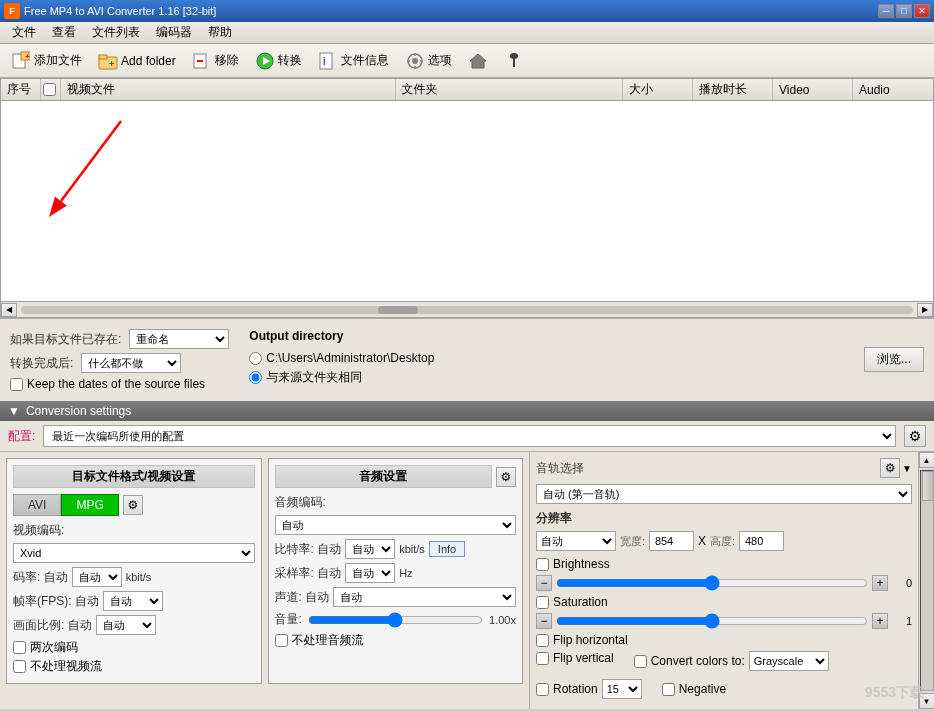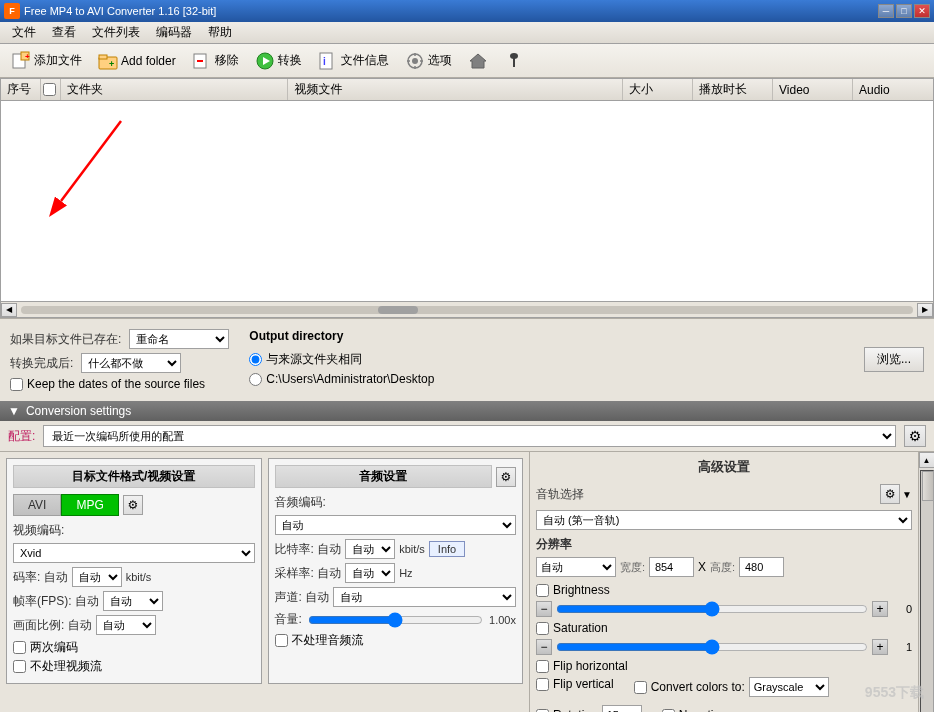--- a/index.html
+++ b/index.html
@@ -235,22 +235,22 @@
     </div>
   </div>
 </div>
 
 <div class="file-list-area">
   <div class="file-list-header">
     <div class="file-col file-col-num">序号</div>
     <div class="file-col file-col-check">
       <input type="checkbox" style="margin: 0px;">
     </div>
+    <div class="file-col file-col-video">视频文件</div>
     <div class="file-col file-col-folder">文件夹</div>
-    <div class="file-col file-col-video">视频文件</div>
     <div class="file-col file-col-size">大小</div>
     <div class="file-col file-col-duration">播放时长</div>
     <div class="file-col file-col-vcol">Video</div>
     <div class="file-col file-col-audio">Audio</div>
   </div>
   <div class="file-list-body" style="position: relative;">
 
     <svg class="red-arrow" width="200" height="200" style="position:absolute; top:0; left:40px; pointer-events:none; z-index:10;">
       <defs>
         <marker id="arrowhead" markerWidth="8" markerHeight="6" refX="0" refY="3" orient="auto">
@@ -285,26 +285,26 @@
         </select>
       </div>
       <div class="keep-dates">
         <input type="checkbox" style="">
         <span>Keep the dates of the source files</span>
       </div>
     </div>
     <div class="output-dir-section">
       <div style="font-size:12px; font-weight:bold; margin-bottom:4px;">Output directory</div>
       <div class="radio-row">
+        <input type="radio" name="outdir" style="">
+        <span>C:\Users\Administrator\Desktop</span>
+      </div>
+      <div class="radio-row">
         <input type="radio" name="outdir" checked="" style="">
         <span>与来源文件夹相同</span>
-      </div>
-      <div class="radio-row">
-        <input type="radio" name="outdir" style="">
-        <span>C:\Users\Administrator\Desktop</span>
       </div>
     </div>
     <div style="display:flex; align-items:flex-start; padding-top:18px;">
       <button class="browse-btn">浏览...</button>
     </div>
   </div>
 </div>
 
 <div class="conv-header">
   <span>▼</span>
@@ -409,21 +409,20 @@
 
         <div class="check-row">
           <input type="checkbox" style="">
           <span>不处理音频流</span>
         </div>
       </div>
     </div>
   </div>
 
   <div class="right-panel">
-    <div class="adv-title">高级设置</div>
 
     <div class="adv-row">
       <span class="adv-label">音轨选择</span>
       <div style="margin-left:auto; display:flex; align-items:center; gap:2px;">
         <div class="adv-gear">⚙</div>
         <span style="font-size:10px;">▼</span>
       </div>
     </div>
     <div class="adv-row">
       <select class="adv-select adv-select-wide">

